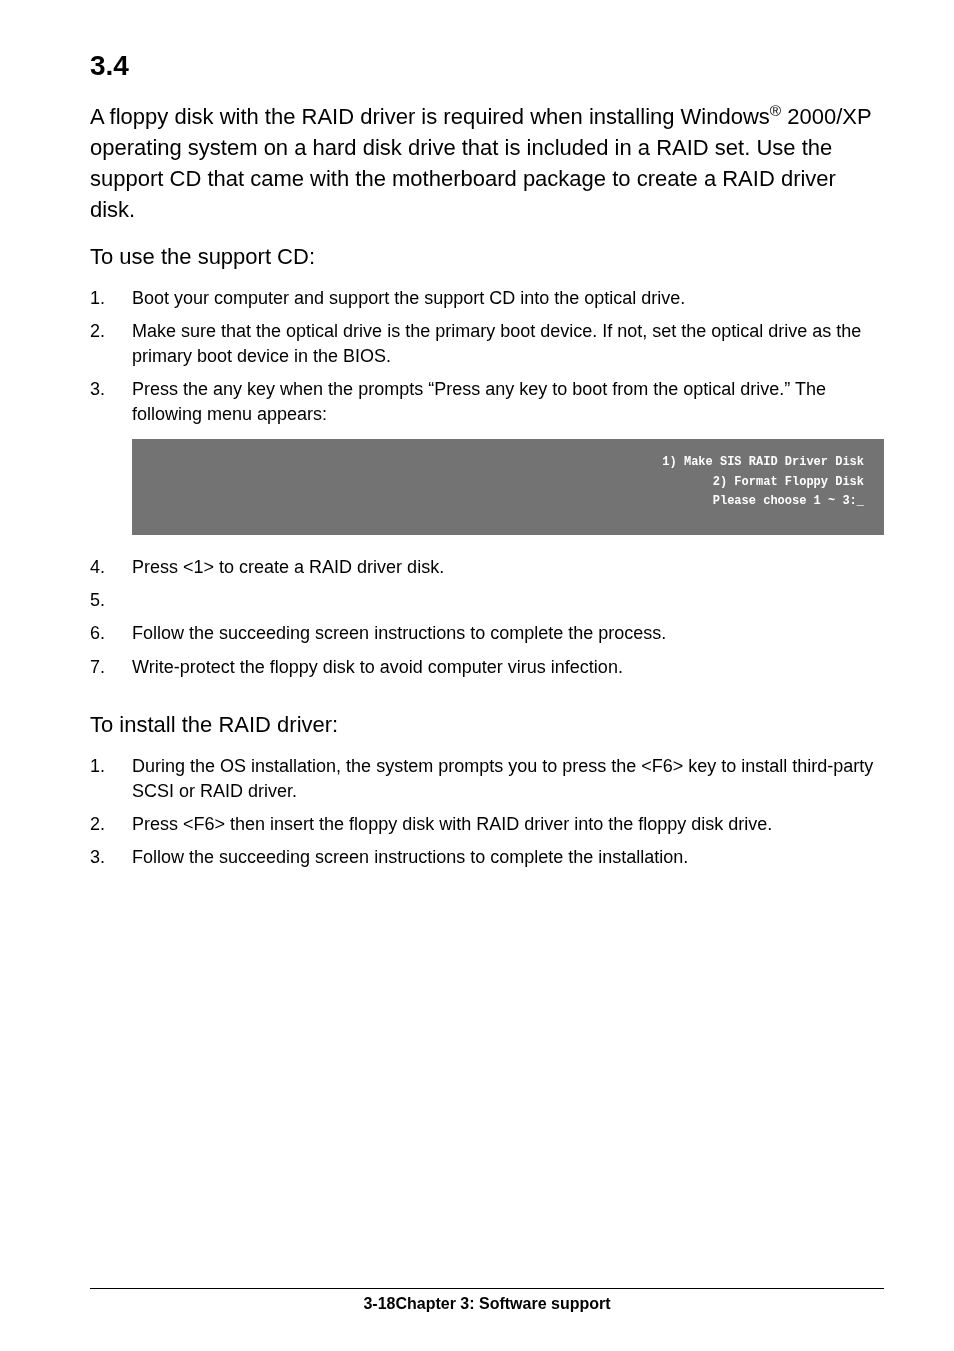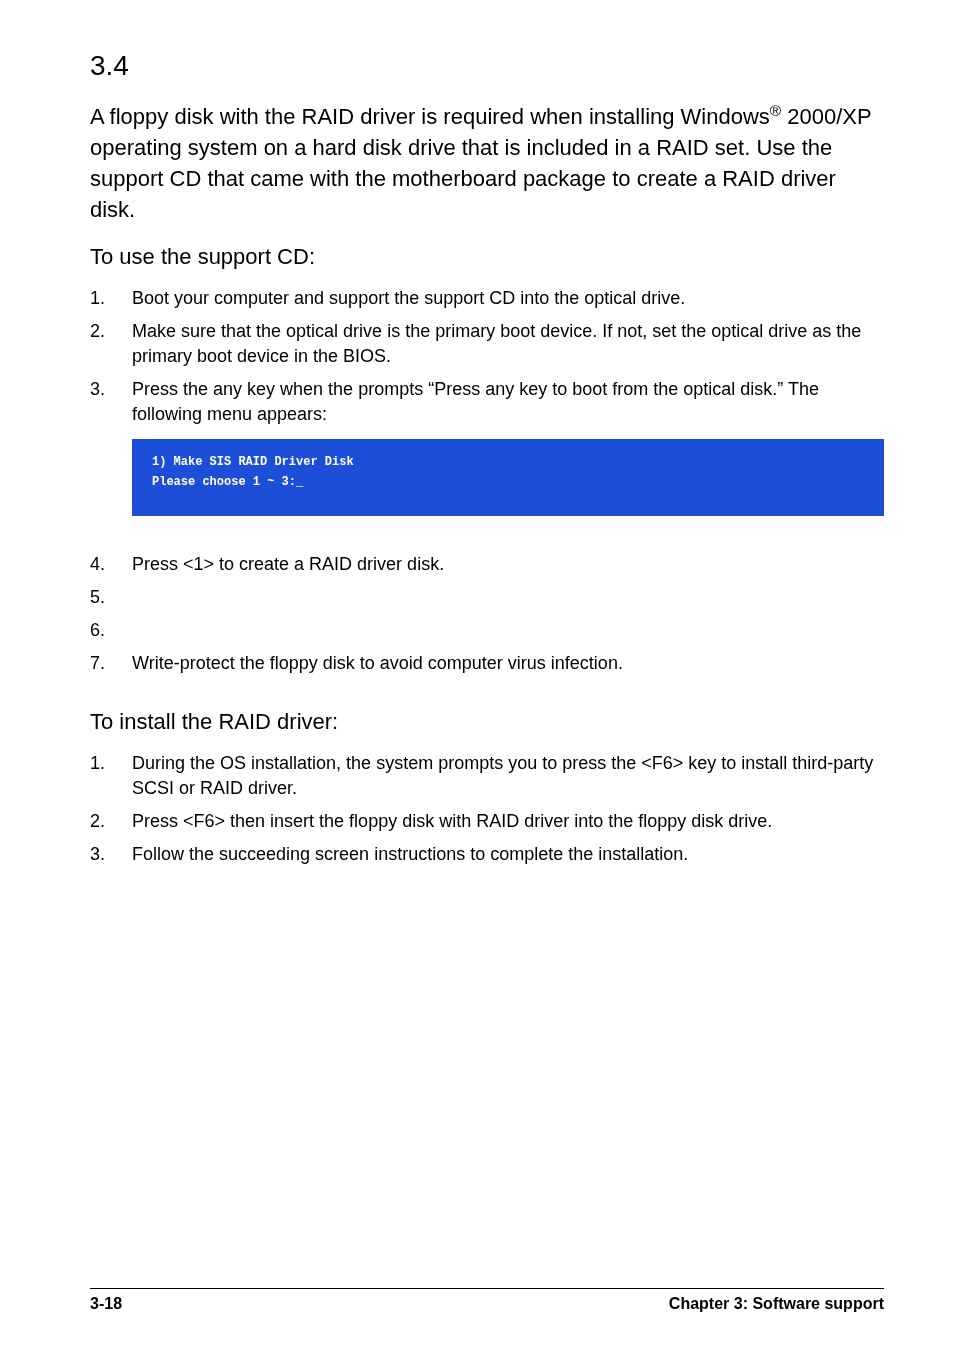--- a/index.html
+++ b/index.html
@@ -11,21 +11,21 @@
       font-family: Arial, Helvetica, sans-serif;
       background: #fff;
       color: #000;
       width: 954px;
       height: 1351px;
       position: relative;
       padding: 50px 70px 50px 90px;
     }
     .heading {
       font-size: 28px;
-      font-weight: normal;
+      font-weight: bold;
       margin-bottom: 18px;
       display: flex;
       gap: 28px;
     }
     .heading-num {
       flex-shrink: 0;
     }
     .intro {
       font-size: 22px;
       line-height: 1.4;
@@ -48,44 +48,45 @@
       gap: 22px;
       font-size: 18px;
       line-height: 1.4;
       margin-bottom: 8px;
     }
     .numbered-list .num {
       flex-shrink: 0;
       width: 20px;
     }
     .code-box {
-      background: #1d4ed8;
+      background: #737373;
       color: #fff;
       font-family: "Courier New", Courier, monospace;
       font-size: 12px;
       font-weight: bold;
       padding: 14px 20px 24px 20px;
-      margin: 10px 0 36px 42px;
+      margin: 10px 0 20px 42px;
       line-height: 1.6;
+      text-align: right;
     }
     .code-box div {
       white-space: pre;
     }
     .spacer {
       height: 20px;
     }
     .footer {
       position: absolute;
       bottom: 38px;
       left: 90px;
       right: 70px;
       border-top: 1px solid #000;
       padding-top: 6px;
       display: flex;
-      justify-content: space-between;
+      justify-content: center;
       font-size: 16px;
       font-weight: bold;
     }
   </style>
 </head>
 <body>
 
 <div class="heading">
   <span class="heading-num">3.4</span>
 </div>
@@ -100,39 +101,41 @@
   <li>
     <span class="num">1.</span>
     <span>Boot your computer and support the support CD into the optical drive.</span>
   </li>
   <li>
     <span class="num">2.</span>
     <span>Make sure that the optical drive is the primary boot device. If not, set the optical drive as the primary boot device in the BIOS.</span>
   </li>
   <li>
     <span class="num">3.</span>
-    <span>Press the any key when the prompts “Press any key to boot from the optical disk.” The following menu appears:</span>
+    <span>Press the any key when the prompts “Press any key to boot from the optical drive.” The following menu appears:</span>
   </li>
 </ul>
 
 <div class="code-box">
   <div>1) Make SIS RAID Driver Disk</div>
+  <div>2) Format Floppy Disk</div>
   <div>Please choose 1 ~ 3:_</div>
 </div>
 
 <ul class="numbered-list">
   <li>
     <span class="num">4.</span>
     <span>Press &lt;1&gt; to create a RAID driver disk.</span>
   </li>
   <li>
     <span class="num">5.</span>
   </li>
   <li>
     <span class="num">6.</span>
+    <span>Follow the succeeding screen instructions to complete the process.</span>
   </li>
   <li>
     <span class="num">7.</span>
     <span>Write-protect the floppy disk to avoid computer virus infection.</span>
   </li>
 </ul>
 
 <div class="spacer"></div>
 
 <p class="subintro">To install the RAID driver:</p>

